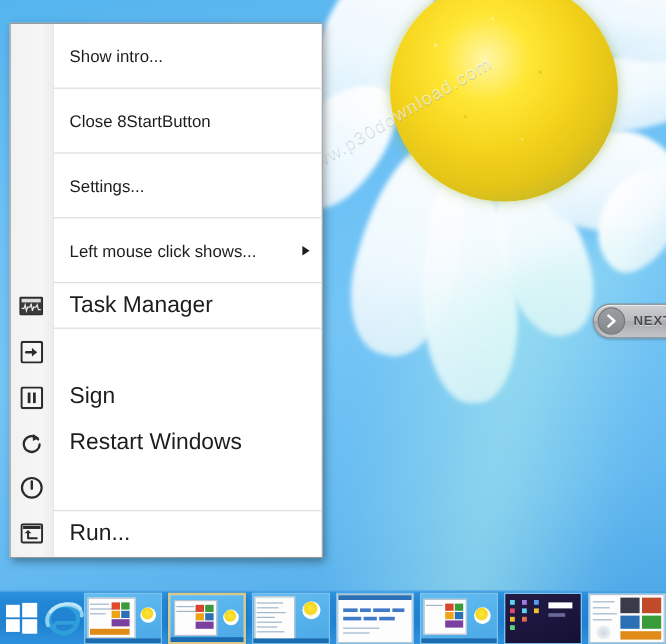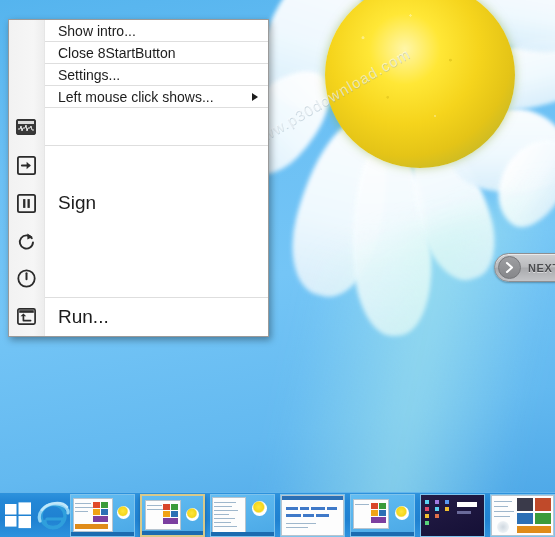--- a/index.html
+++ b/index.html
@@ -149,21 +149,21 @@
     position: relative;
     display: flex;
     align-items: center;
     height: 38px;
     padding-left: 13px;
     padding-right: 10px;
     color: #1d1d1d;
     cursor: default;
     white-space: nowrap;
   }
-  .mi.small  { font-size: 14px; height: 22px; }
+  .mi.small  { font-size: 14px; height: 54px; }
   .mi.large  { font-size: 19px; height: 38px; }
   .mi.sep { border-bottom: 1px solid #dedede; }
   .mi .arrow {
     margin-left: auto;
     width: 0; height: 0;
     border-left: 6px solid #1d1d1d;
     border-top: 4px solid transparent;
     border-bottom: 4px solid transparent;
   }
   
@@ -285,20 +285,21 @@
           <span class="arrow"></span>
         </div>
         <div class="mi large sep">
           <span class="ico">
             <svg width="20" height="16" viewBox="0 0 20 16">
               <rect x="0.6" y="0.6" width="18.8" height="14.8" rx="1" fill="#3a3a3a" stroke="#2a2a2a"></rect>
               <rect x="2" y="2" width="16" height="3" fill="#dcdcdc"></rect>
               <polyline points="2,10 4,10 5,7 6,12 7,9 9,9 10,6 11,12 12,9 14,9 15,7 16,11 18,11" fill="none" stroke="#eaeaea" stroke-width="1"></polyline>
             </svg>
           </span>
+          <span>Task Manager</span>
         </div>
         <div class="mi large">
           <span class="ico">
             <svg width="19" height="19" viewBox="0 0 19 19">
               <rect x="0.9" y="0.9" width="17.2" height="17.2" rx="1.6" fill="none" stroke="#2b2b2b" stroke-width="1.8"></rect>
               <path d="M5 9.5 H12.4" stroke="#2b2b2b" stroke-width="2.2" stroke-linecap="round"></path>
               <path d="M9.6 5.8 L13.6 9.5 L9.6 13.2 Z" fill="#2b2b2b"></path>
             </svg>
           </span>
         </div>
@@ -312,20 +313,21 @@
           </span>
           <span>Sign</span>
         </div>
         <div class="mi large">
           <span class="ico">
             <svg width="19" height="19" viewBox="0 0 19 19">
               <path d="M14.8 6.2 A6.6 6.6 0 1 0 16 10.4" fill="none" stroke="#2b2b2b" stroke-width="1.9" stroke-linecap="round"></path>
               <path d="M10.4 1.6 L15.6 5.1 L10.4 7.6 Z" fill="#2b2b2b"></path>
             </svg>
           </span>
+          <span>Restart Windows</span>
         </div>
         <div class="mi large sep">
           <span class="ico">
             <svg width="19" height="19" viewBox="0 0 19 19">
               <circle cx="9.5" cy="9.5" r="8.2" fill="none" stroke="#2b2b2b" stroke-width="1.8"></circle>
               <rect x="8.5" y="3.2" width="2" height="8" rx="1" fill="#2b2b2b"></rect>
             </svg>
           </span>
         </div>
         <div class="mi large">

